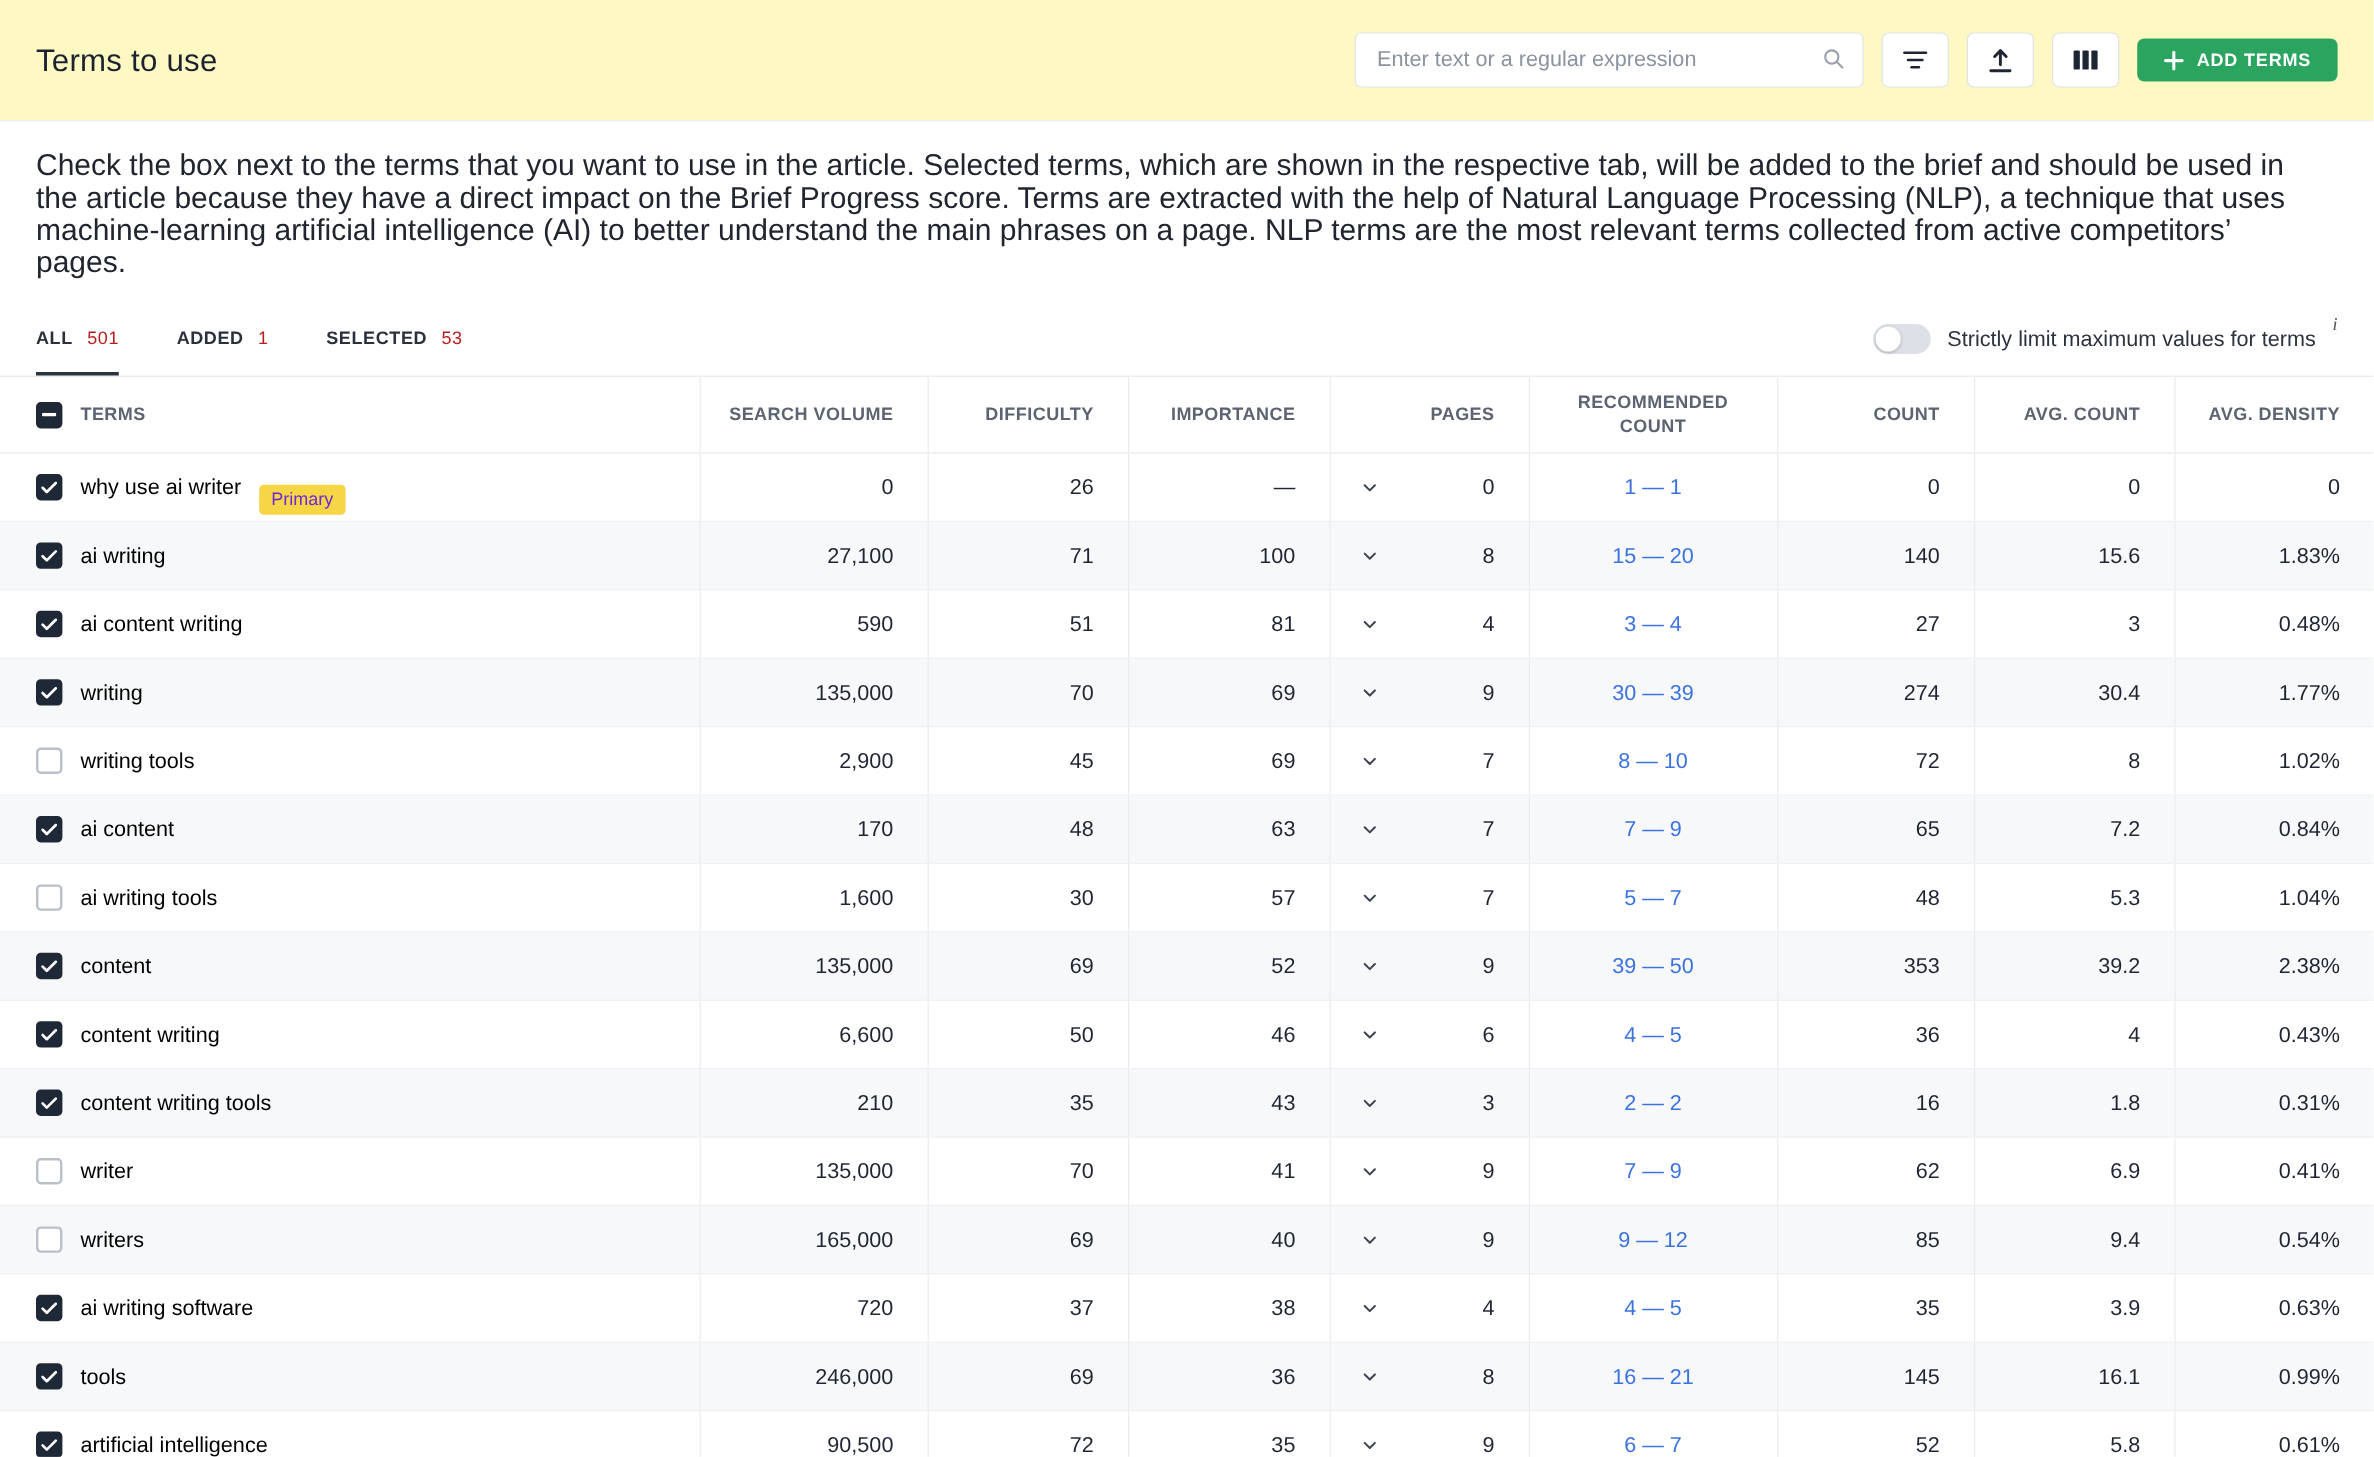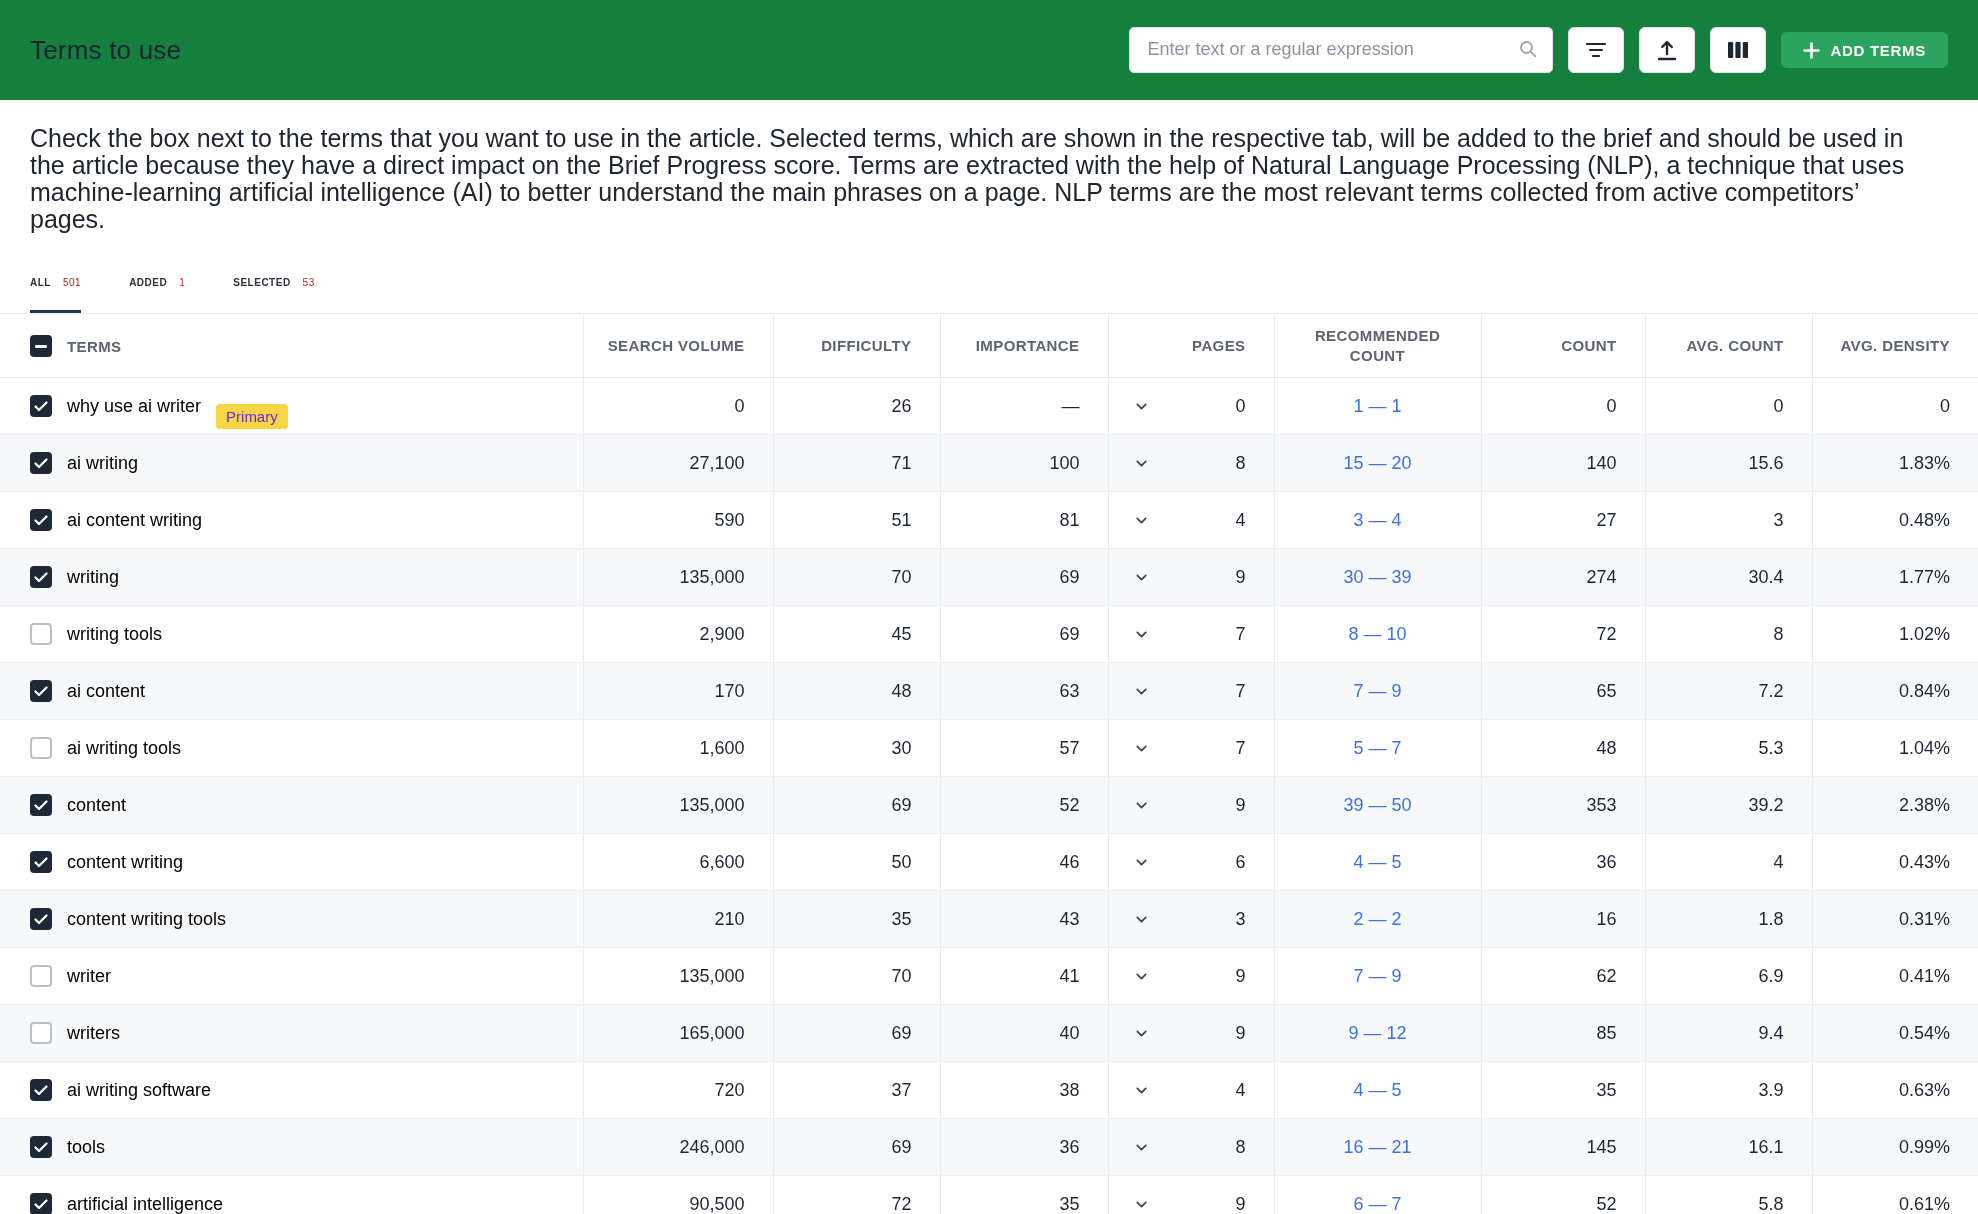--- a/index.html
+++ b/index.html
@@ -6,21 +6,21 @@
   html,body { width:1978px; height:1214px; overflow:hidden; }
   body {
     font-family:"Liberation Sans", sans-serif;
     background:#ffffff;
     color:#1e2533;
   }
 
   
   .topbar {
     height:101px;
-    background:#15803d;
+    background:#fef9c3;
     border-bottom:1px solid #eceef1;
     display:flex;
     align-items:center;
     justify-content:space-between;
     padding:0 30px;
   }
   .page-title { font-size:26px; font-weight:500; color:#1c2230; letter-spacing:0.2px; }
   .controls { display:flex; align-items:center; gap:15px; }
   .search-box {
     width:424px; height:46px;
@@ -65,21 +65,21 @@
 
   
   .tabs-row {
     height:62px;
     padding:0 30px;
     display:flex; align-items:stretch; justify-content:space-between;
   }
   .tabs { display:flex; gap:48px; }
   .tab {
     display:flex; align-items:center; gap:12px;
-    font-size:10px; font-weight:700; letter-spacing:0.5px;
+    font-size:15px; font-weight:700; letter-spacing:0.5px;
     color:#2a313d; cursor:pointer;
   }
   .tab .tab-count { font-weight:400; color:#b91c1c; }
   .tab.active { box-shadow: inset 0 -3px 0 #2a3342; }
   .limit-toggle { display:flex; align-items:center; gap:14px; }
   .toggle {
     width:48px; height:25px; border-radius:13px;
     background:#dde1e7; position:relative; cursor:pointer;
     flex:0 0 auto;
   }
@@ -209,20 +209,27 @@
     </div>
     <div class="tab">
       <span>ADDED</span>
       <span class="tab-count">1</span>
     </div>
     <div class="tab">
       <span>SELECTED</span>
       <span class="tab-count">53</span>
     </div>
   </div>
+  <div class="limit-toggle">
+    <div class="toggle">
+        <div class="knob"></div>
+      </div>
+    <span class="toggle-label">Strictly limit maximum values for terms</span>
+    <span class="info">i</span>
+  </div>
 </div>
 
 <table>
   <colgroup>
     <col style="width:583px">
       <col style="width:190px">
       <col style="width:167px">
     <col style="width:168px">
       <col style="width:166px">
       <col style="width:207px">

